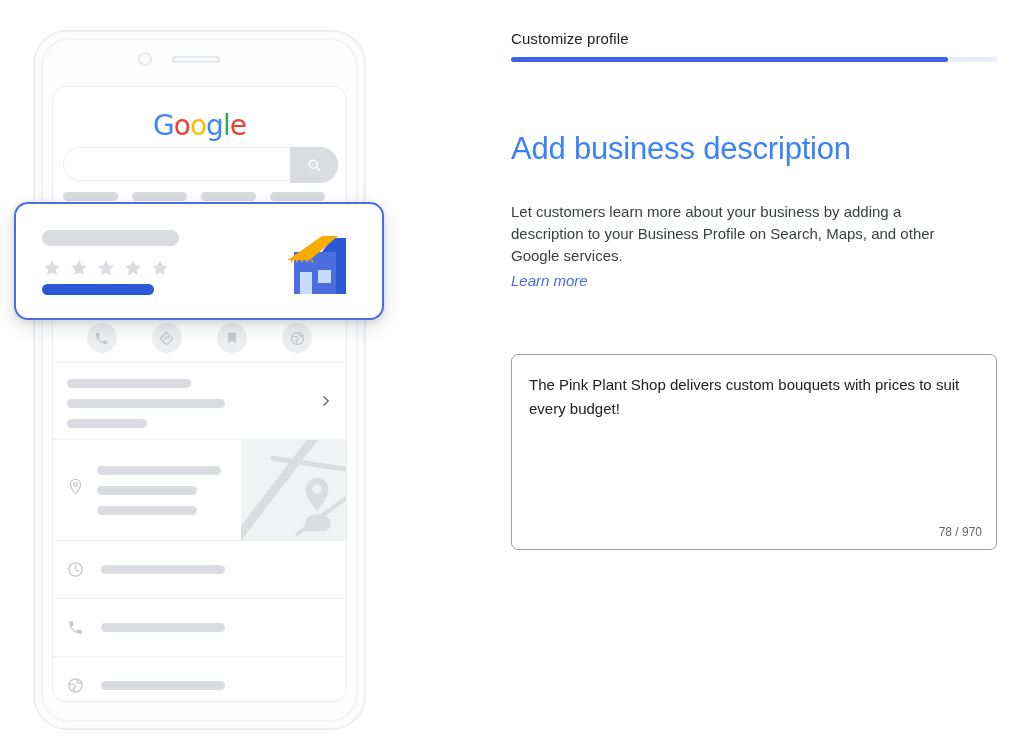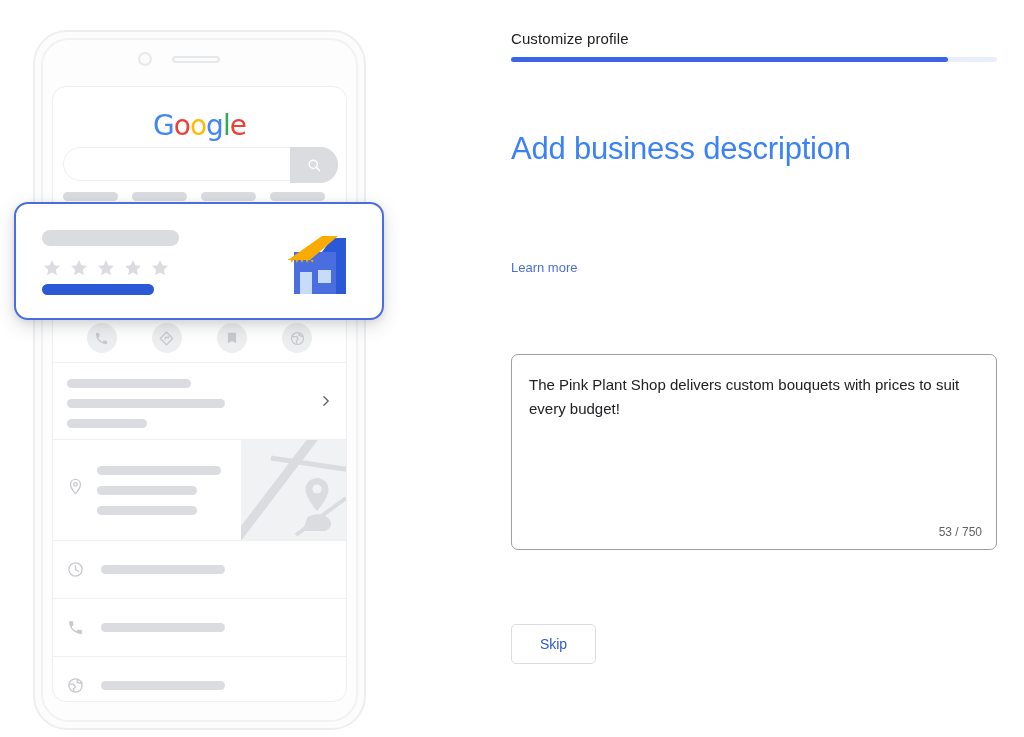--- a/index.html
+++ b/index.html
@@ -147,22 +147,22 @@
     position:absolute; left:0; top:110px;
     font-size:31px; font-weight:400; color:#3b82f6;
     letter-spacing:-0.2px;
   }
   .body-copy {
     position:absolute; left:0; top:186px;
     width:452px;
     font-size:15px; line-height:22px; color:#3c4043;
   }
   .learn-more {
-    position:absolute; left:0; top:260px;
-    font-size:13px; color:#4a6ee0; text-decoration:none; cursor:pointer;
+    position:absolute; left:0; top:272px;
+    font-size:15px; color:#4a6ee0; text-decoration:none; cursor:pointer;font-style:italic;
   }
 
   .textarea-box {
     position:absolute; left:0; top:354px;
     width:486px; height:196px;
     border:1px solid #9aa0a6;
     border-radius:7px;
     background:#fff;
   }
   .textarea-text {
@@ -371,26 +371,26 @@
   <div class="content">
 
     <div class="step-label">Customize profile</div>
 
     <div class="progress-track">
       <div class="progress-fill" id="progress-fill" style="width: 90%;"></div>
     </div>
 
     <h1 class="headline">Add business description</h1>
 
+    <p class="body-copy">Let customers learn more about your business by adding a description to your Business Profile on Search, Maps, and other Google services.</p>
 
     <a class="learn-more">Learn more</a>
 
     <div class="textarea-box">
       <textarea class="textarea-text" id="desc-textarea" placeholder="" style="">The Pink Plant Shop delivers custom bouquets with prices to suit every budget!</textarea>
-      <div class="char-count">53 / 750</div>
+      <div class="char-count">78 / 970</div>
     </div>
 
     <div class="btn-row">
-      <button class="btn btn-skip">Skip</button>
     </div>
 
   </div>
 </div>
 
 </body></html>

